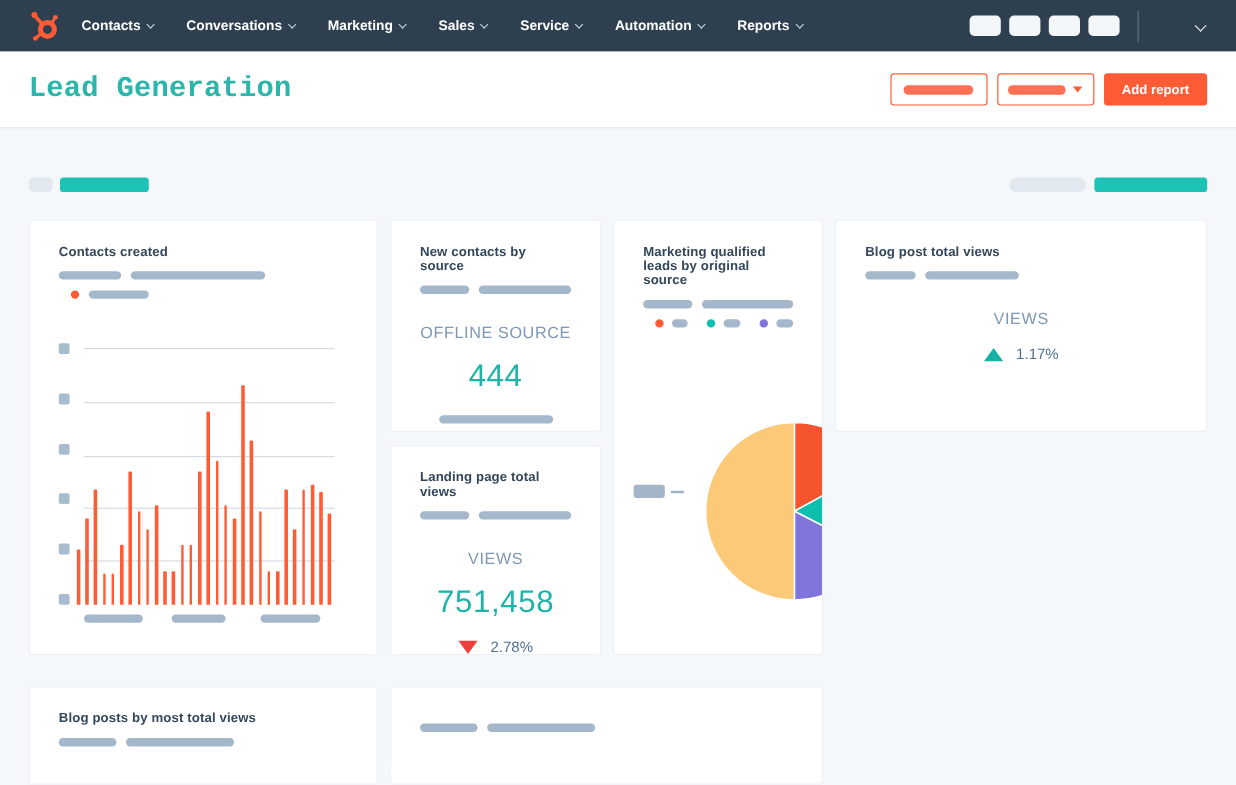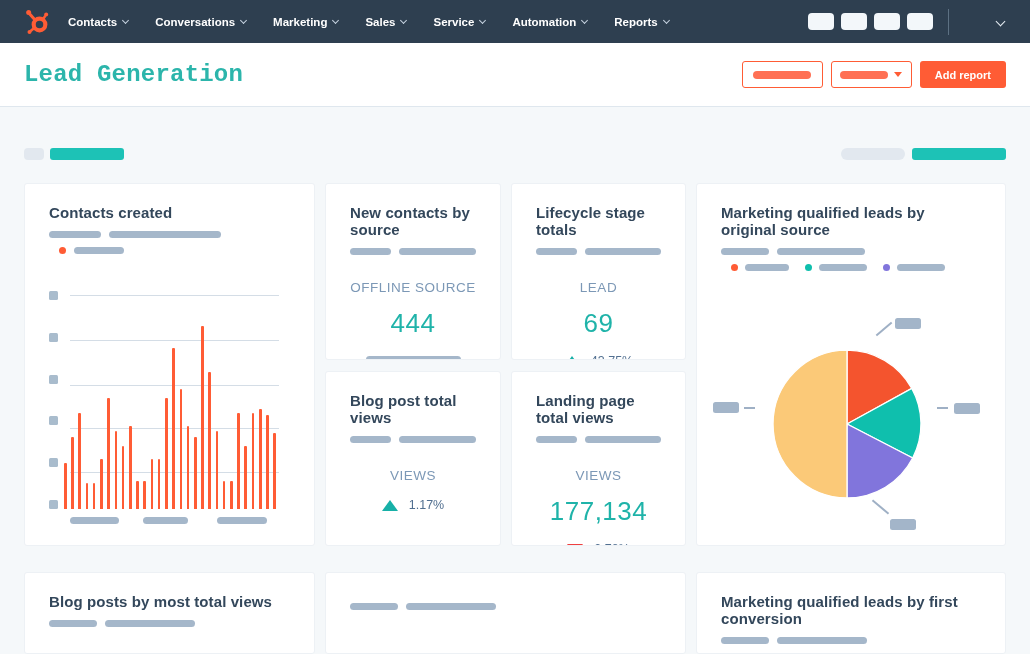--- a/index.html
+++ b/index.html
@@ -33,21 +33,21 @@
   .pill-gray-sm { width:20px; background:#e2e8ef; }
   .pill-teal-sm { width:74px; background:#1dc2b6; border-radius:3px; margin-left:6px; }
   .filter-right { margin-left:auto; display:flex; gap:7px; }
   .pill-gray-lg { width:64px; background:#e2e8ef; border-radius:6px; }
   .pill-teal-lg { width:94px; background:#1dc2b6; border-radius:3px; }
 
   .cards-grid { margin-top:23px; display:grid; grid-template-columns:291px 176px 175px 310px; grid-template-rows:177px 175px; gap:11px 10px; }
   .bottom-grid { margin-top:26px; display:grid; grid-template-columns:291px 361px 310px; gap:0 10px; height:82px; }
   .card { background:#fff; border:1px solid #edf1f5; border-radius:3px; padding:20px 24px; overflow:hidden; }
   .card-tall { grid-row:span 2; }
-  .card-title { font-size:15px; font-weight:bold; color:#33475b; letter-spacing:.1px; }
+  .card-title { font-size:11px; font-weight:bold; color:#33475b; letter-spacing:.1px; }
   .ph-row { display:flex; gap:8px; margin-top:10px; }
   .ph { height:7px; background:#a5b7ca; border-radius:3.5px; }
   .w42{width:42px}.w44{width:44px}.w48{width:48px}.w50{width:50px}
   .w52{width:52px}.w78{width:78px}.w88{width:88px}.w90{width:90px}.w95{width:95px}.w112{width:112px}
   .legend-row { display:flex; align-items:center; margin-top:9px; margin-left:10px; gap:8px; }
   .legend-dot { width:7px; height:7px; border-radius:50%; flex:0 0 auto; }
 
   
   .chart-wrap { display:flex; margin-top:37px; }
   .y-squares { display:flex; flex-direction:column; justify-content:space-between; height:218px; margin-right:12px; }
@@ -225,33 +225,20 @@
       <div class="card-title">New contacts by source</div>
       <div class="ph-row">
         <div class="ph w42"></div>
         <div class="ph w78"></div>
       </div>
       <div class="metric-label">OFFLINE SOURCE</div>
       <div class="metric-value">444</div>
       <div class="ph w95 metric-ph"></div>
     </div>
 
-    <div class="card">
-      <div class="card-title">Lifecycle stage totals</div>
-      <div class="ph-row">
-        <div class="ph w42"></div>
-        <div class="ph w78"></div>
-      </div>
-      <div class="metric-label">LEAD</div>
-      <div class="metric-value">69</div>
-      <div class="delta-row">
-        <div class="tri-up"></div>
-        <div class="delta-text">43.75%</div>
-      </div>
-    </div>
 
     <div class="card card-tall">
       <div class="card-title">Marketing qualified leads by original source</div>
       <div class="ph-row">
         <div class="ph w48"></div>
         <div class="ph w88"></div>
       </div>
       <div class="legend-row" style="gap:7px">
         <div class="legend-dot" style="background:#ff5c35"></div>
         <div class="ph w44" style="margin-top:0"></div>
@@ -292,21 +279,21 @@
       </div>
     </div>
 
     <div class="card">
       <div class="card-title">Landing page total views</div>
       <div class="ph-row">
         <div class="ph w42"></div>
         <div class="ph w78"></div>
       </div>
       <div class="metric-label">VIEWS</div>
-      <div class="metric-value">177,134</div>
+      <div class="metric-value">751,458</div>
       <div class="delta-row">
         <div class="tri-down"></div>
         <div class="delta-text">2.78%</div>
       </div>
     </div>
 
   </div>
 
   <div class="bottom-grid">
     <div class="card">
@@ -315,22 +302,15 @@
         <div class="ph w48"></div>
         <div class="ph w90"></div>
       </div>
     </div>
     <div class="card">
       <div class="ph-row">
         <div class="ph w48"></div>
         <div class="ph w90"></div>
       </div>
     </div>
-    <div class="card">
-      <div class="card-title">Marketing qualified leads by first conversion</div>
-      <div class="ph-row">
-        <div class="ph w48"></div>
-        <div class="ph w90"></div>
-      </div>
-    </div>
   </div>
 
 </div>
 
 </body></html>

